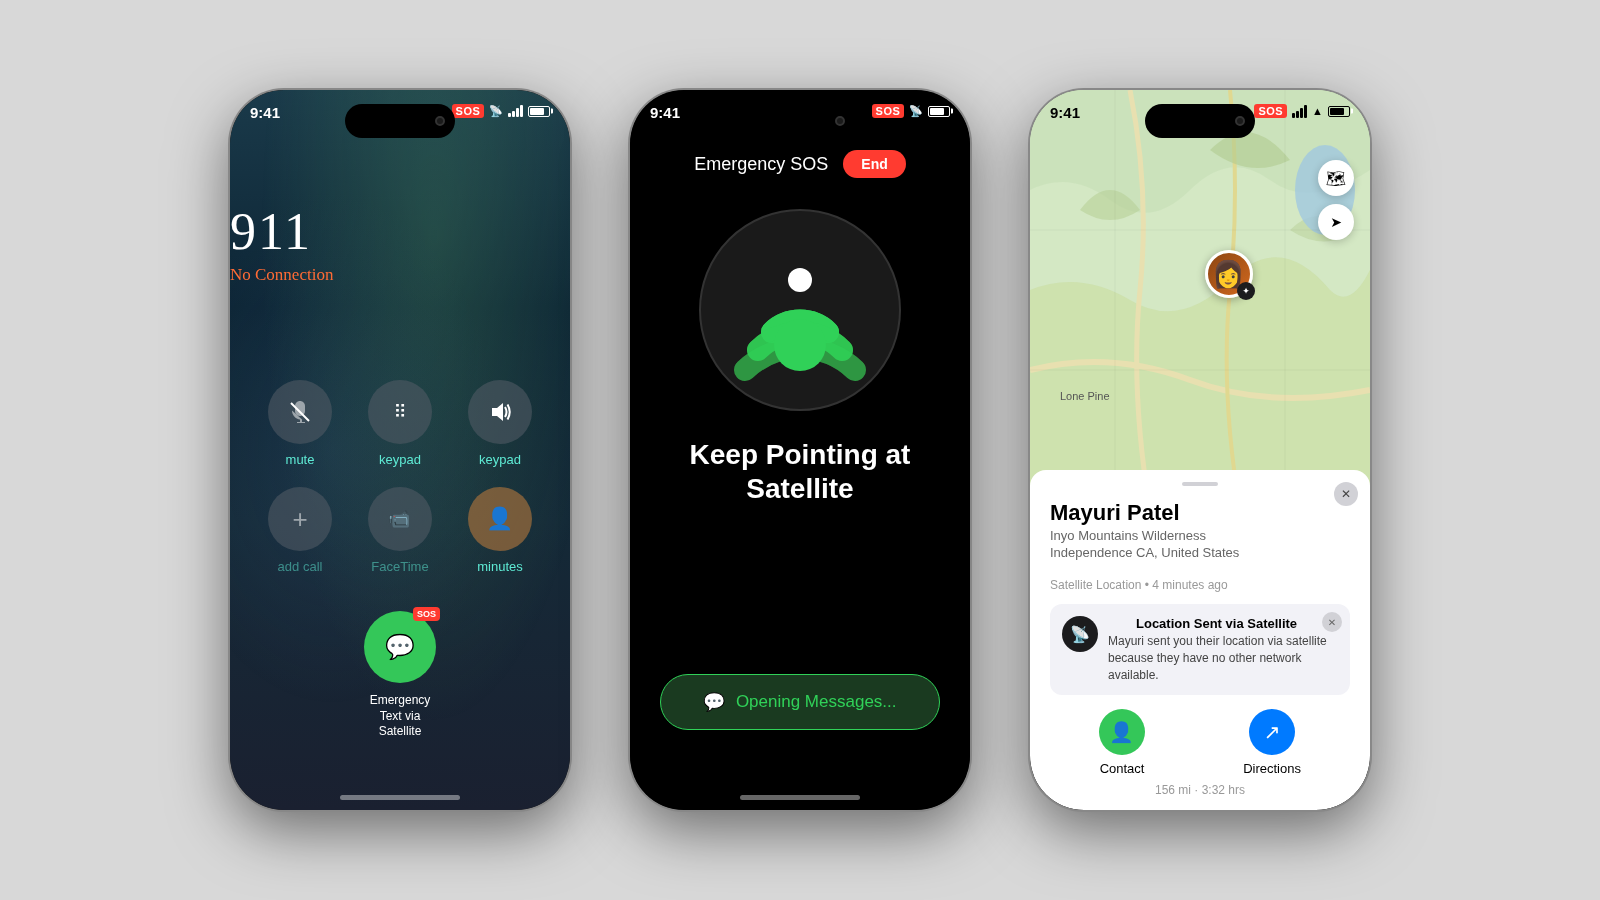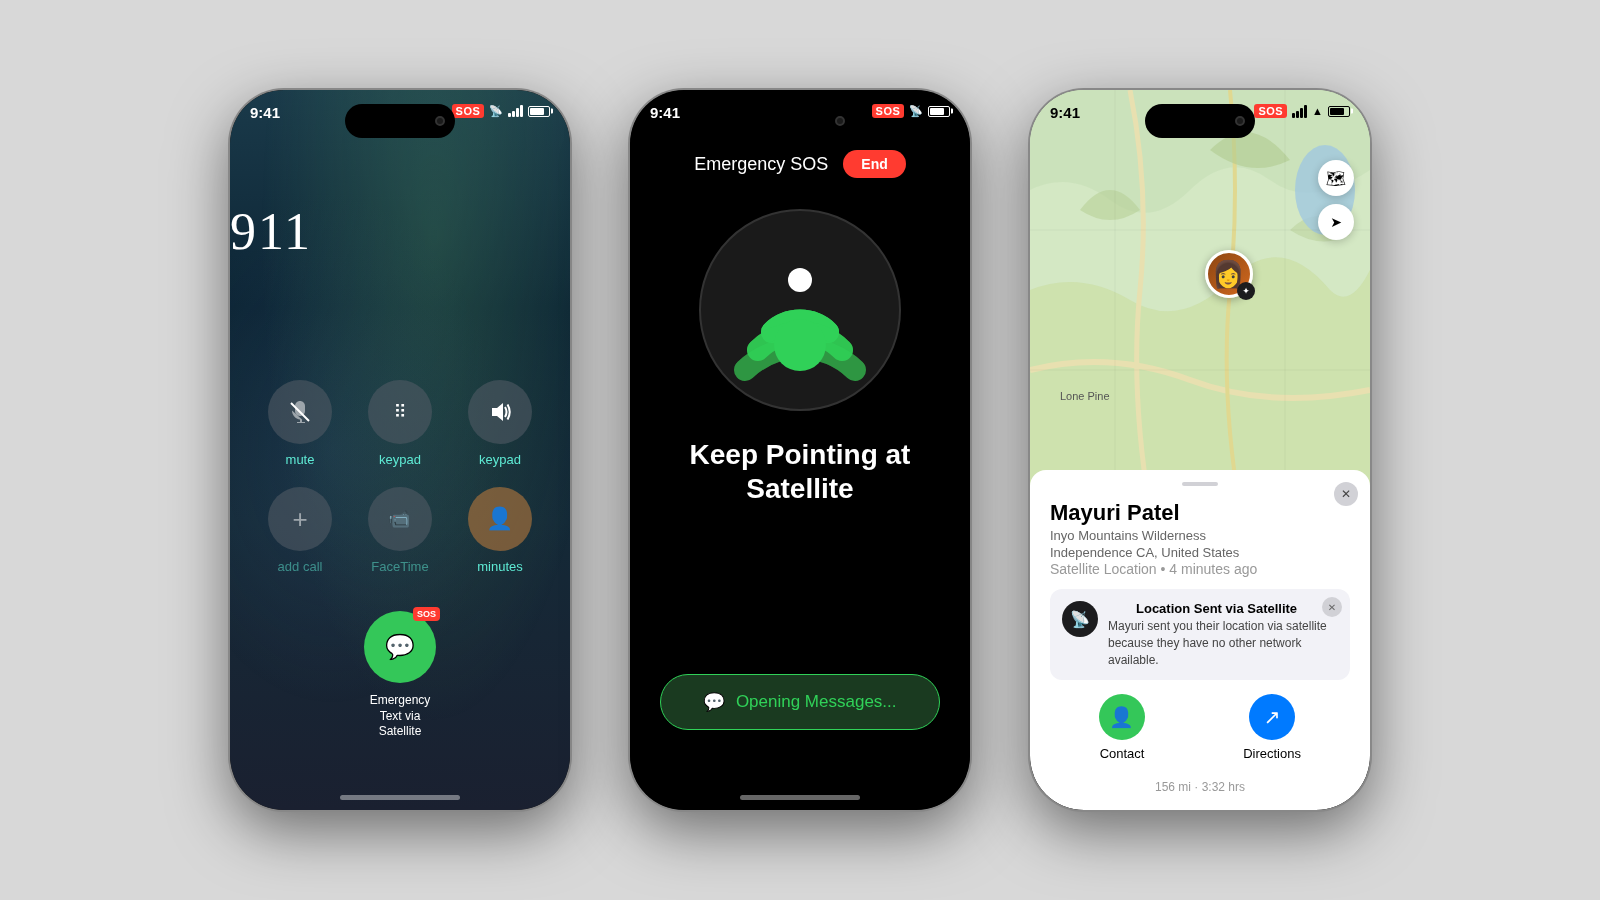--- a/index.html
+++ b/index.html
@@ -415,23 +415,23 @@
       font-size: 22px;
       font-weight: 700;
       color: #000;
     }
     .person-location-line {
       font-size: 13px;
       color: #666;
       margin-top: 2px;
     }
     .person-time {
-      font-size: 14px;
+      font-size: 12px;
       color: #999;
-      margin-top: 1px;
+      margin-top: 18px;
     }
 
     
     .notif-card {
       background: #f2f2f7;
       border-radius: 12px;
       padding: 12px;
       margin-top: 12px;
       display: flex;
       align-items: flex-start;
@@ -587,20 +587,21 @@
         </div>
     </div>
   </div>
 
   <div class="dynamic-island">
     <div class="dot"></div>
   </div>
 
   <div class="call-number">
     <div class="number">911</div>
+    <div class="no-connection">No Connection</div>
   </div>
 
   <div class="call-buttons">
 
     <div class="call-btn">
       <div class="call-btn-circle">
         <svg width="24" height="24" viewBox="0 0 24 24" fill="white">
           <path d="M12 1C9.24 1 7 3.24 7 6v5c0 2.76 2.24 5 5 5s5-2.24 5-5V6c0-2.76-2.24-5-5-5z" opacity="0.5"></path>
           <line x1="3" y1="3" x2="21" y2="21" stroke="white" stroke-width="2"></line>
           <path d="M4 10.5C4 15.19 7.58 19 12 19.5v2.5h-3v1h8v-1h-3V19.5" opacity="0.5"></path>
@@ -803,19 +804,19 @@
         </div>
         <span class="action-item-label">Contact</span>
       </div>
       <div class="action-item">
         <div class="action-circle blue">
           <span style="font-size:20px;color:white;">↗</span>
         </div>
         <span class="action-item-label">Directions</span>
       </div>
     </div>
-    <div style="text-align:center;margin-top:16px;">
+    <div style="text-align:center;margin-top:4px;">
       <span style="font-size:12px;color:#999;">156 mi · 3:32 hrs</span>
     </div>
   </div>
 
   <div class="home-indicator" style="background:rgba(0,0,0,0.3);"></div>
 </div>
 
 </body></html>

